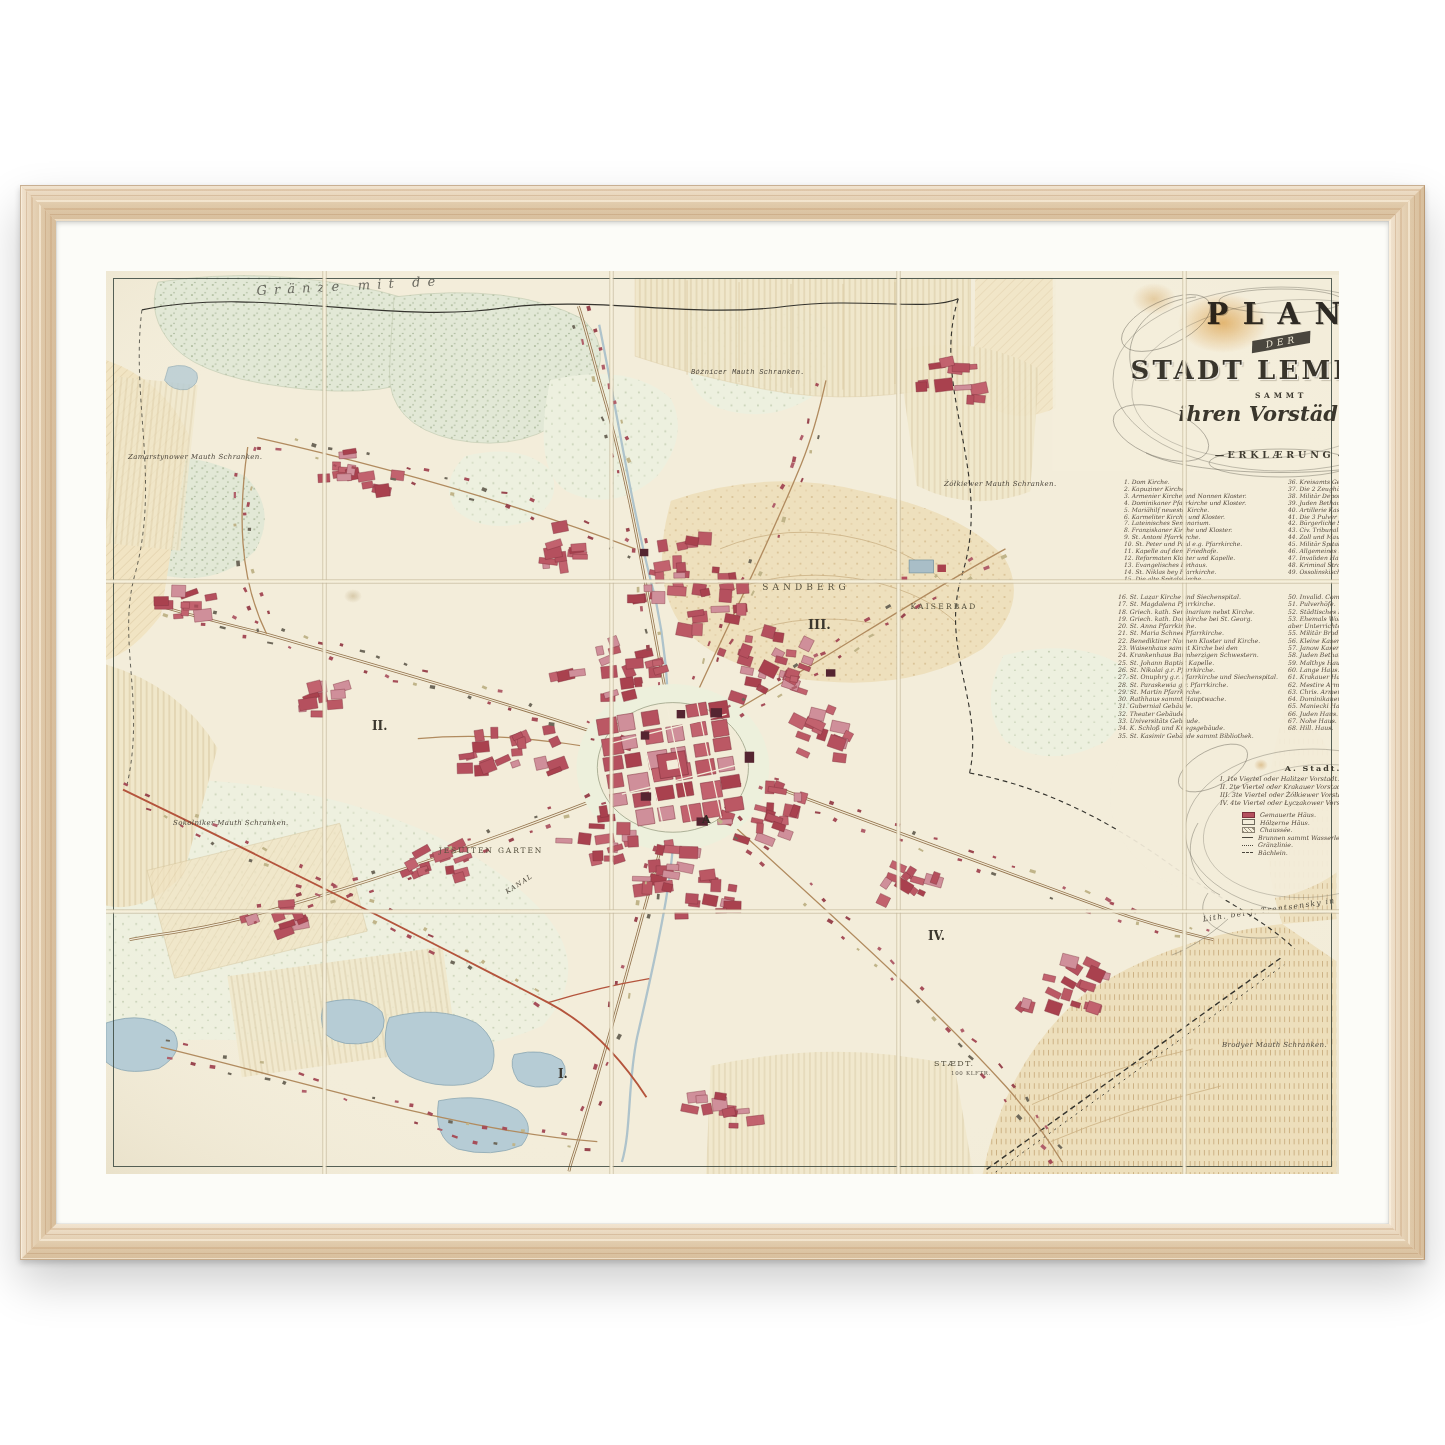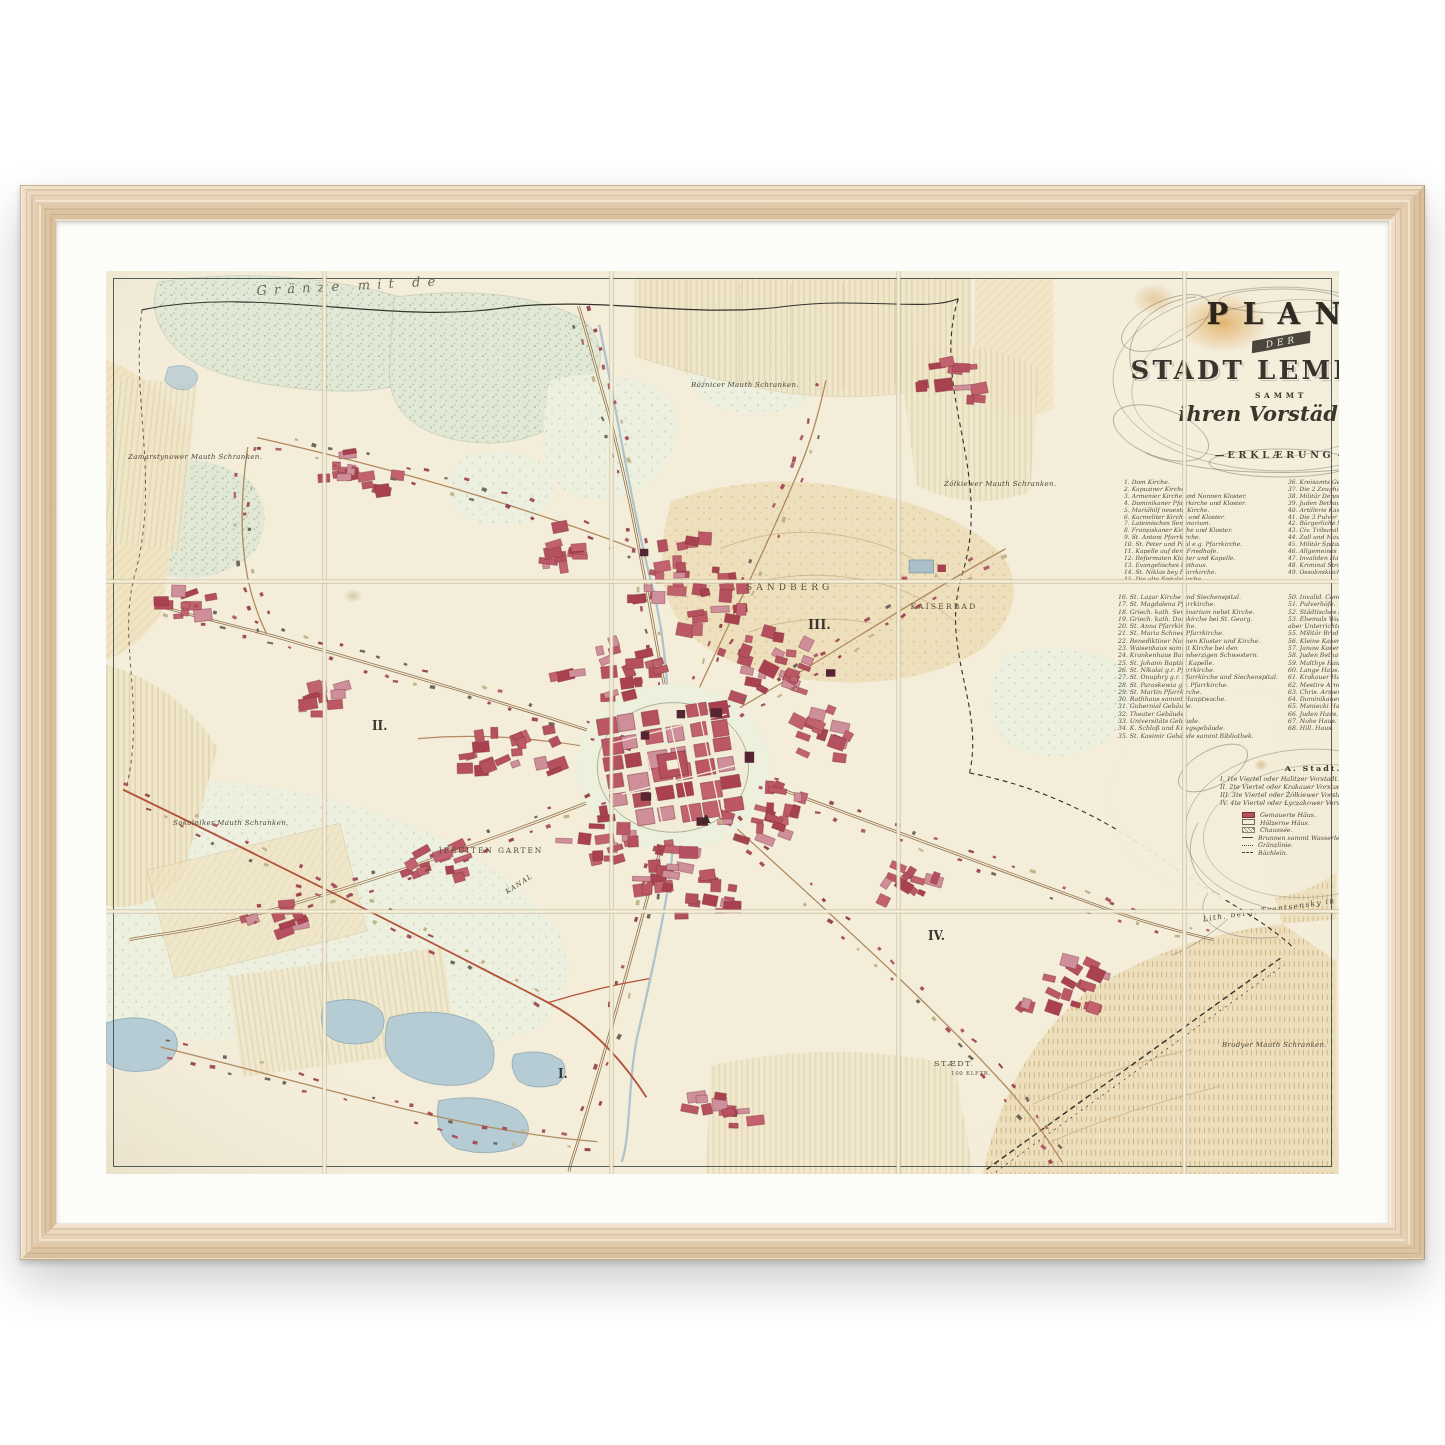--- a/index.html
+++ b/index.html
@@ -32,33 +32,33 @@
     background:linear-gradient(90deg, rgba(130,110,70,.28), #efe8d0 32%, #f8f2df 58%, rgba(130,110,70,.30));}
   .seam-h{position:absolute;left:0;right:0;height:5px;z-index:50;
     background:linear-gradient(180deg, rgba(130,110,70,.28), #efe8d0 32%, #f8f2df 58%, rgba(130,110,70,.30));}
   
   .lbl{position:absolute;color:#4b463a;z-index:20;white-space:nowrap;transform-origin:left top;}
   .lbl.sc{letter-spacing:.42em;font-size:9px;color:#55503e;}
   .tiny{font-style:italic;font-size:7px;letter-spacing:.05em;color:#4c463c;}
   .roman{font-weight:bold;font-size:12px;color:#3b372e;}
   #lbl-granze{left:150px;top:12px;font-style:italic;font-size:13px;letter-spacing:.55em;
      color:#53524a;transform:rotate(-3deg);opacity:.85;}
-  #lbl-sandberg{left:640px;top:311px;width:120px;text-align:left;font-size:9px;letter-spacing:.45em;}
+  #lbl-sandberg{left:640px;top:311px;width:120px;text-align:center;font-size:9px;letter-spacing:.45em;}
   #lbl-kaiserbad{left:788px;top:331px;width:100px;text-align:center;font-size:7.5px;letter-spacing:.3em;}
   #lbl-d3{left:702px;top:346px;font-size:13px;}
   #lbl-d2{left:266px;top:448px;}
   #lbl-d1{left:452px;top:796px;}
   #lbl-d4{left:822px;top:658px;}
   #lbl-a{left:596px;top:542px;font-size:11px;font-weight:bold;color:#2f2b24;}
   #lbl-jesuiten{left:318px;top:575px;width:134px;text-align:center;font-size:7.5px;letter-spacing:.25em;}
   #lbl-kanal{left:398px;top:618px;font-style:italic;font-size:6.5px;letter-spacing:.22em;transform:rotate(-33deg);}
   #lbl-staedt{left:828px;top:788px;width:74px;text-align:left;font-size:8px;letter-spacing:.18em;}
   #lbl-staedt-sub{left:828px;top:799px;width:74px;text-align:center;font-size:5.5px;letter-spacing:.12em;color:#5c564a;}
   #m-zamarstynow{left:22px;top:182px;}
-  #m-boznicer{left:585px;top:110px;}
+  #m-boznicer{left:585px;top:97px;font-family:Liberation Mono, monospace;}
   #m-zolkiewer{left:838px;top:209px;}
   #m-brodyer{left:1116px;top:770px;}
   #m-sokolniker{left:52px;top:548px;padding-left:15px;}
   
   .compass{position:absolute;left:956px;top:136px;width:92px;height:282px;z-index:20;}
   .compass .dir{position:absolute;left:0;width:100%;text-align:center;font-weight:bold;
      font-size:15px;letter-spacing:.22em;color:#3a362e;text-shadow:0 0 1px rgba(255,255,255,.8);}
   .compass .north{top:0;}
   .compass .south{bottom:0;}
   .compass svg{position:absolute;left:0;top:18px;width:92px;height:246px;}

